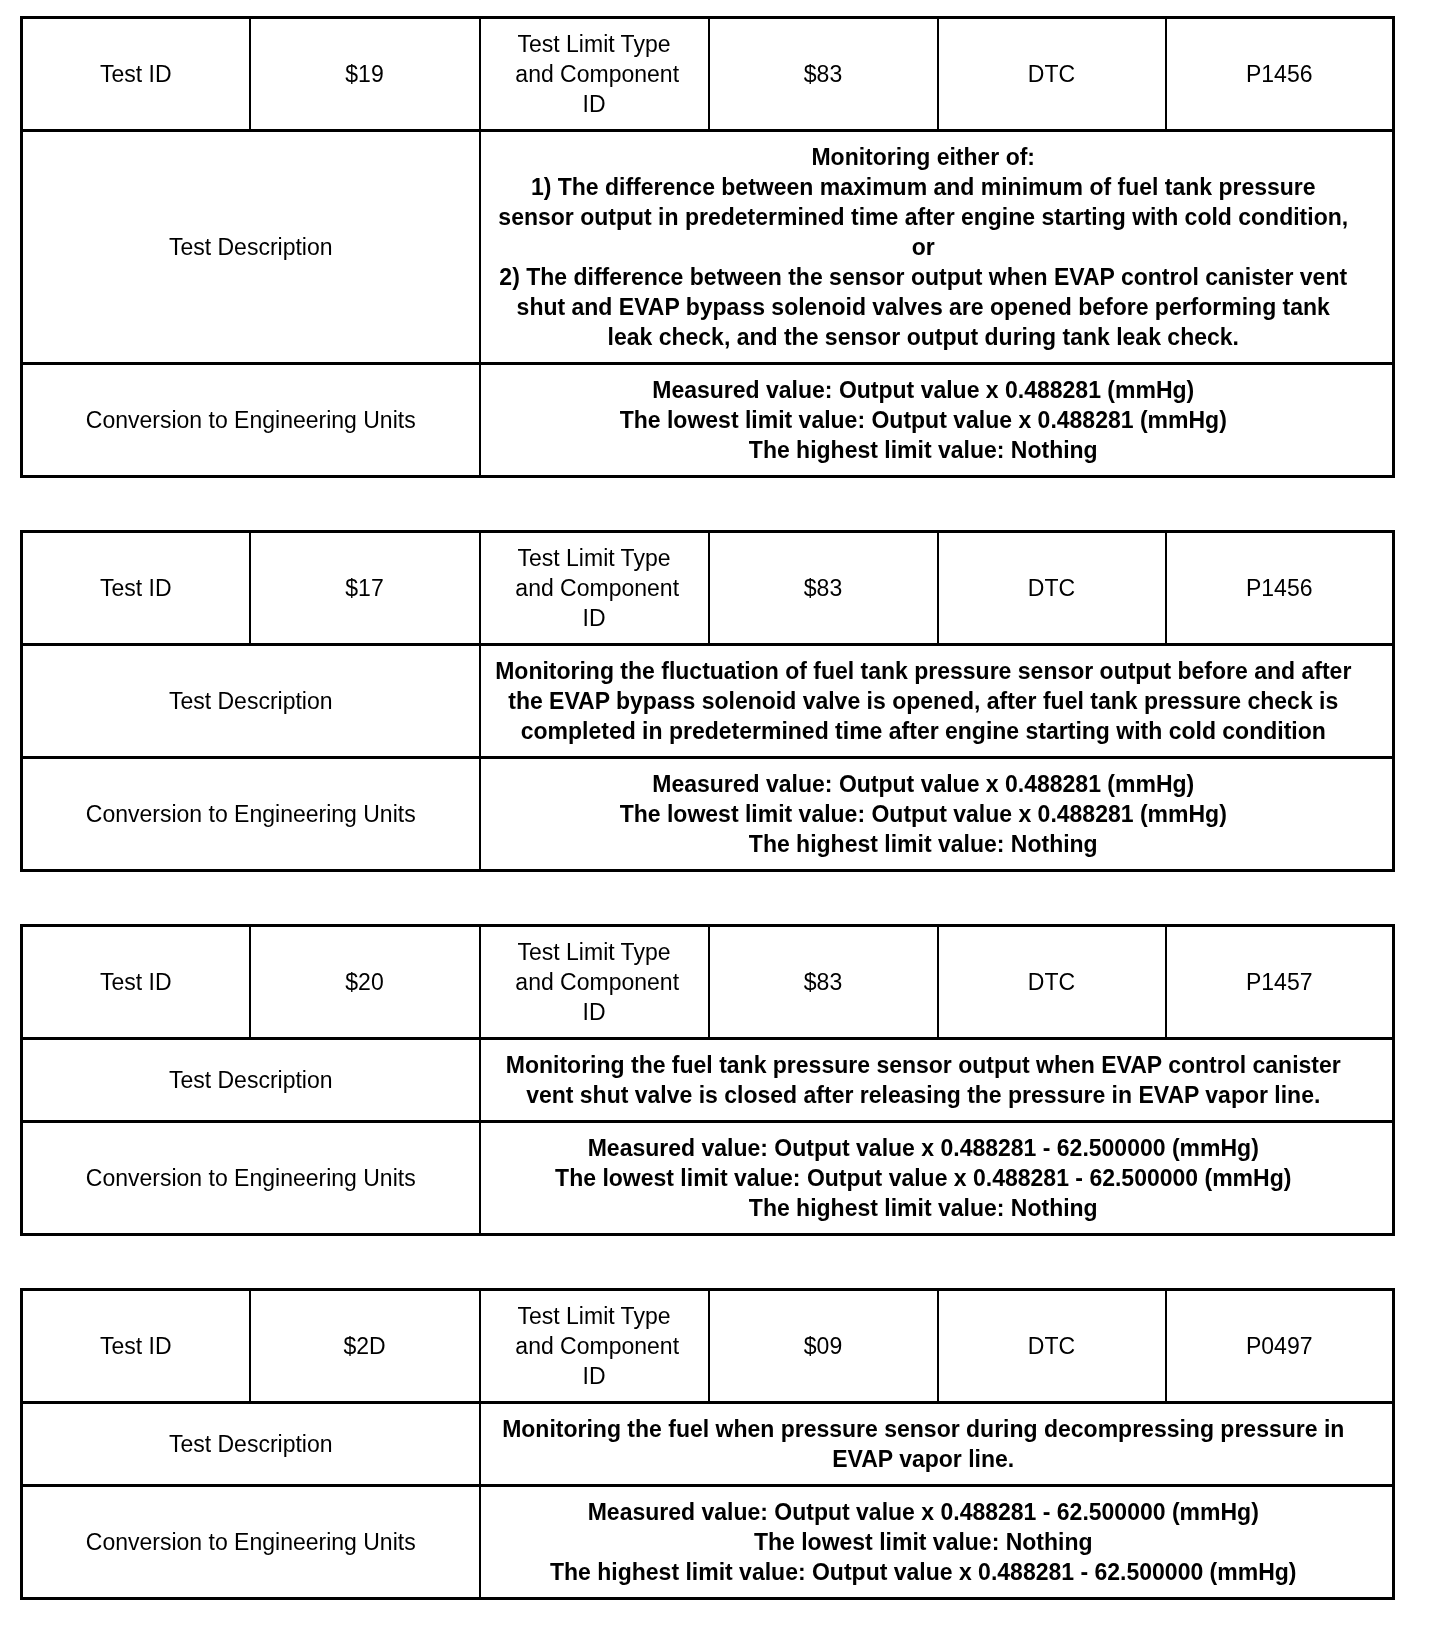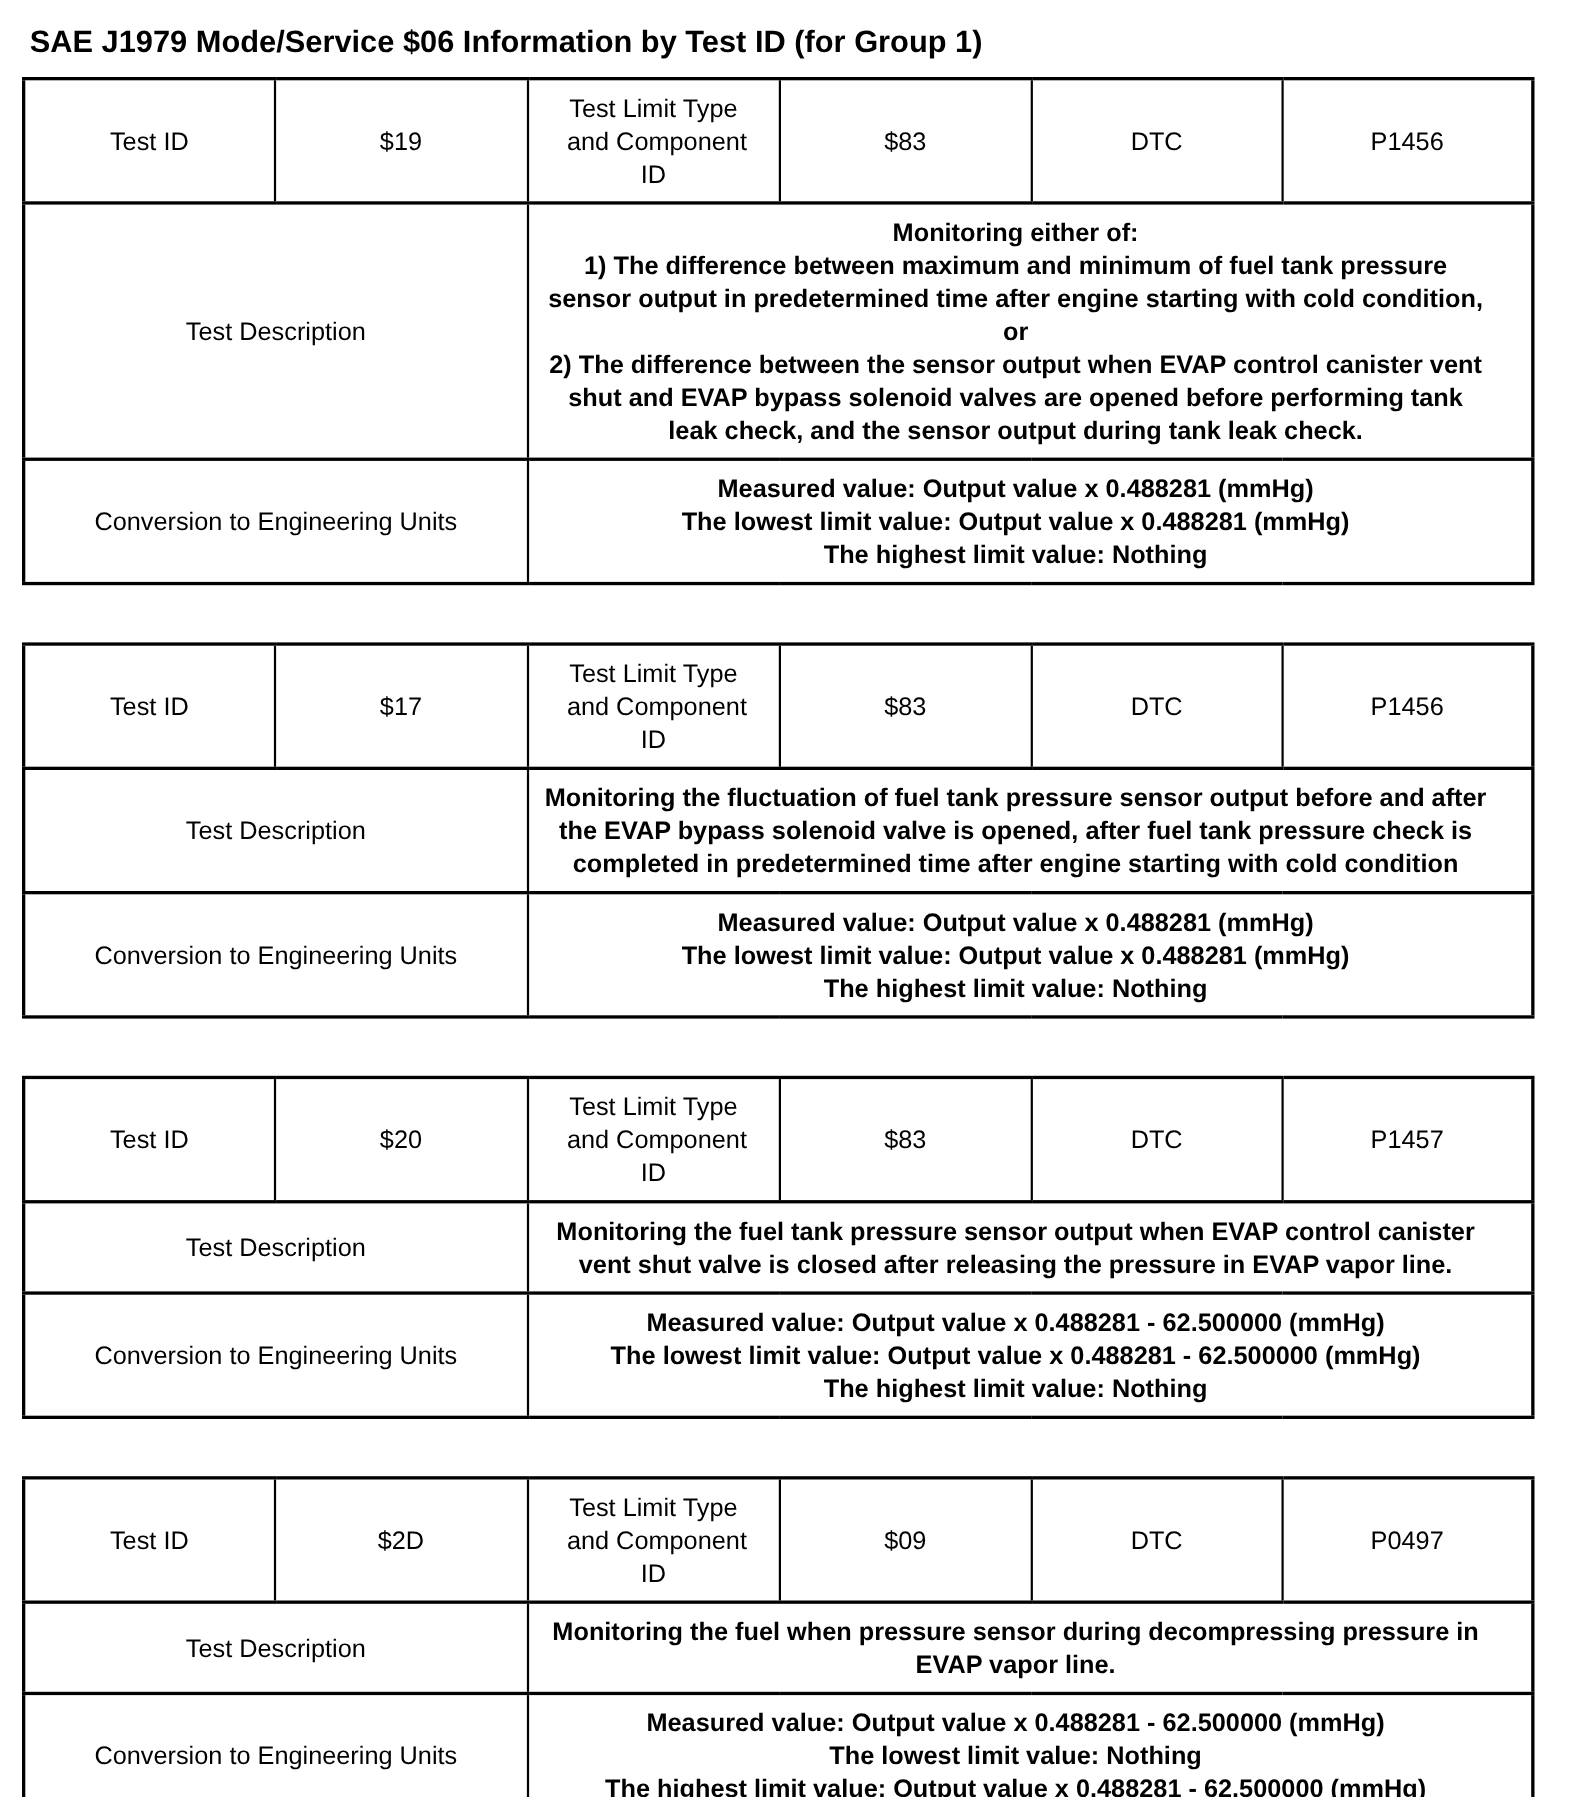--- a/index.html
+++ b/index.html
@@ -52,21 +52,20 @@
   table.spec td.content {
     padding-right: 38px;
     font-weight: bold;
   }
 </style>
 </head>
 <body>
 
 <div class="page">
 
-  <h1 class="title">SAE J1979 Mode/Service $06 Information by Test ID (for Group 1)</h1>
 
   <table class="spec">
     <colgroup>
       <col style="width:228px">
         <col style="width:230px">
         <col style="width:229px">
       <col style="width:229px">
         <col style="width:228px">
         <col style="width:228px">
     </colgroup>

